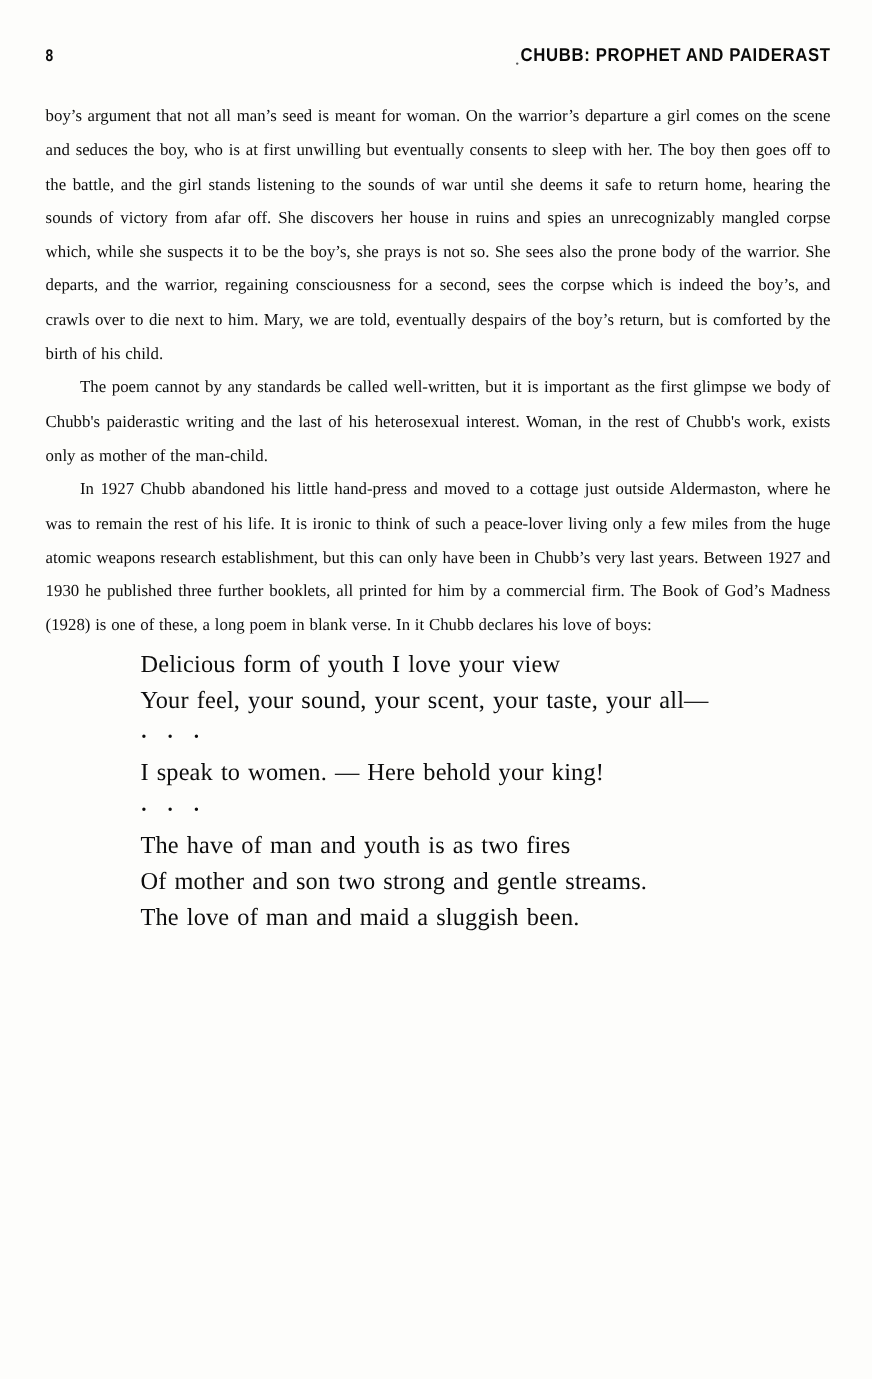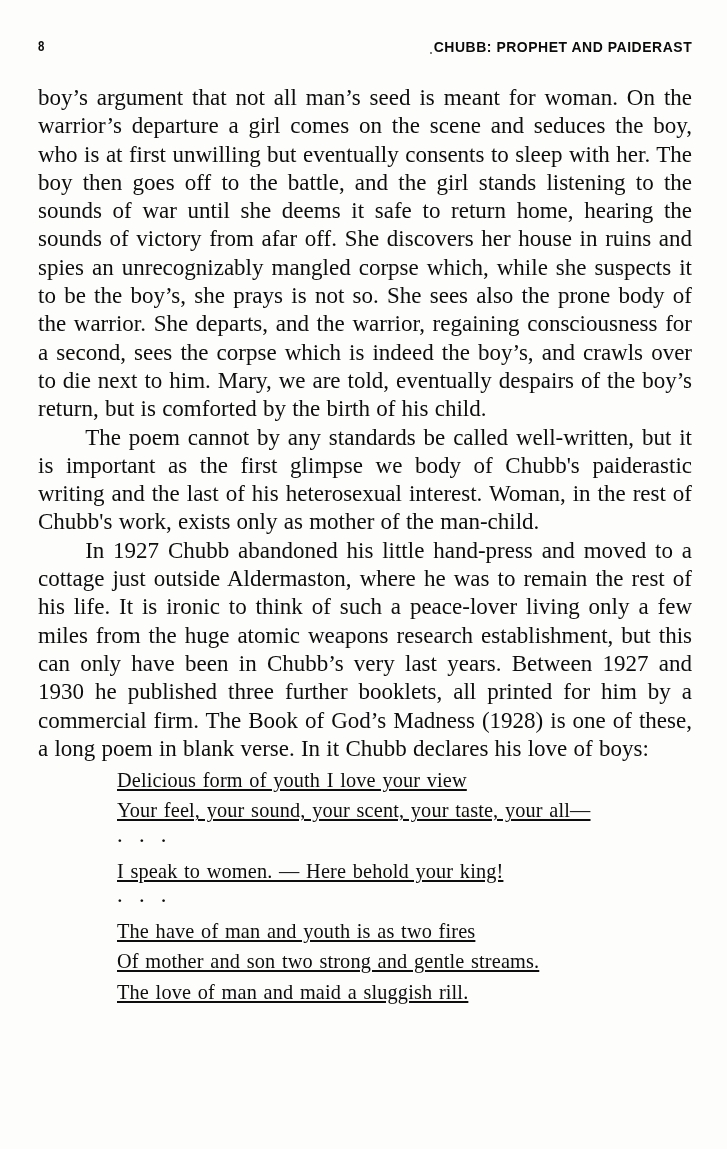--- a/index.html
+++ b/index.html
@@ -63,42 +63,41 @@
   
   .column {
     position: absolute;
     left: 38px;
     top: 84px;
     width: 654px;
   }
 
   p.body {
     margin: 0;
-    font-size: 23px;
+    font-size: 14px;
     line-height: 28.3px;
     text-align: justify;
     text-justify: inter-word;
     -webkit-hyphens: none;
     hyphens: none;
     word-spacing: 0.5px;
   }
   p.body.indent { text-indent: 2.05em; }
 
   
   .verse {
     margin: 0;
     padding: 2px 0 0 79px;
     font-size: 20.3px;
     line-height: 30.2px;
   }
   .verse .line {
     white-space: nowrap;
     letter-spacing: 0.15px;
     word-spacing: 1.4px;
-    text-decoration: underline;
   }
   .verse .ellipsis {
     letter-spacing: 6px;
     font-weight: bold;
     font-size: 17px;
     line-height: 30.2px;
     display: block;
   }
   .ital { }
 </style>
@@ -122,19 +121,19 @@
     <p class="body indent"><span>In 1927 Chubb abandoned his little hand-press and moved to a cottage just outside Aldermaston, where he was to remain the rest of his life. It is ironic to think of such a peace-lover living only a few miles from the huge atomic weapons research establishment, but this can only have been in Chubb’s very last years. Between 1927 and 1930 he published three further booklets, all printed for him by a commercial firm. </span><span class="ital">The Book of God’s Madness</span><span> (1928) is one of these, a long poem in blank verse. In it Chubb declares his love of boys:</span></p>
 
     <div class="verse">
       <span class="line">Delicious form of youth I love your view</span>
       <span class="line">Your feel, your sound, your scent, your taste, your all—</span>
       <span class="ellipsis">· · ·</span>
       <span class="line">I speak to women. — Here behold your king!</span>
       <span class="ellipsis">· · ·</span>
       <span class="line">The have of man and youth is as two fires</span>
       <span class="line">Of mother and son two strong and gentle streams.</span>
-      <span class="line">The love of man and maid a sluggish rill.</span>
+      <span class="line">The love of man and maid a sluggish been.</span>
     </div>
 
 
 
   </div>
 </div>
 
 </body></html>

